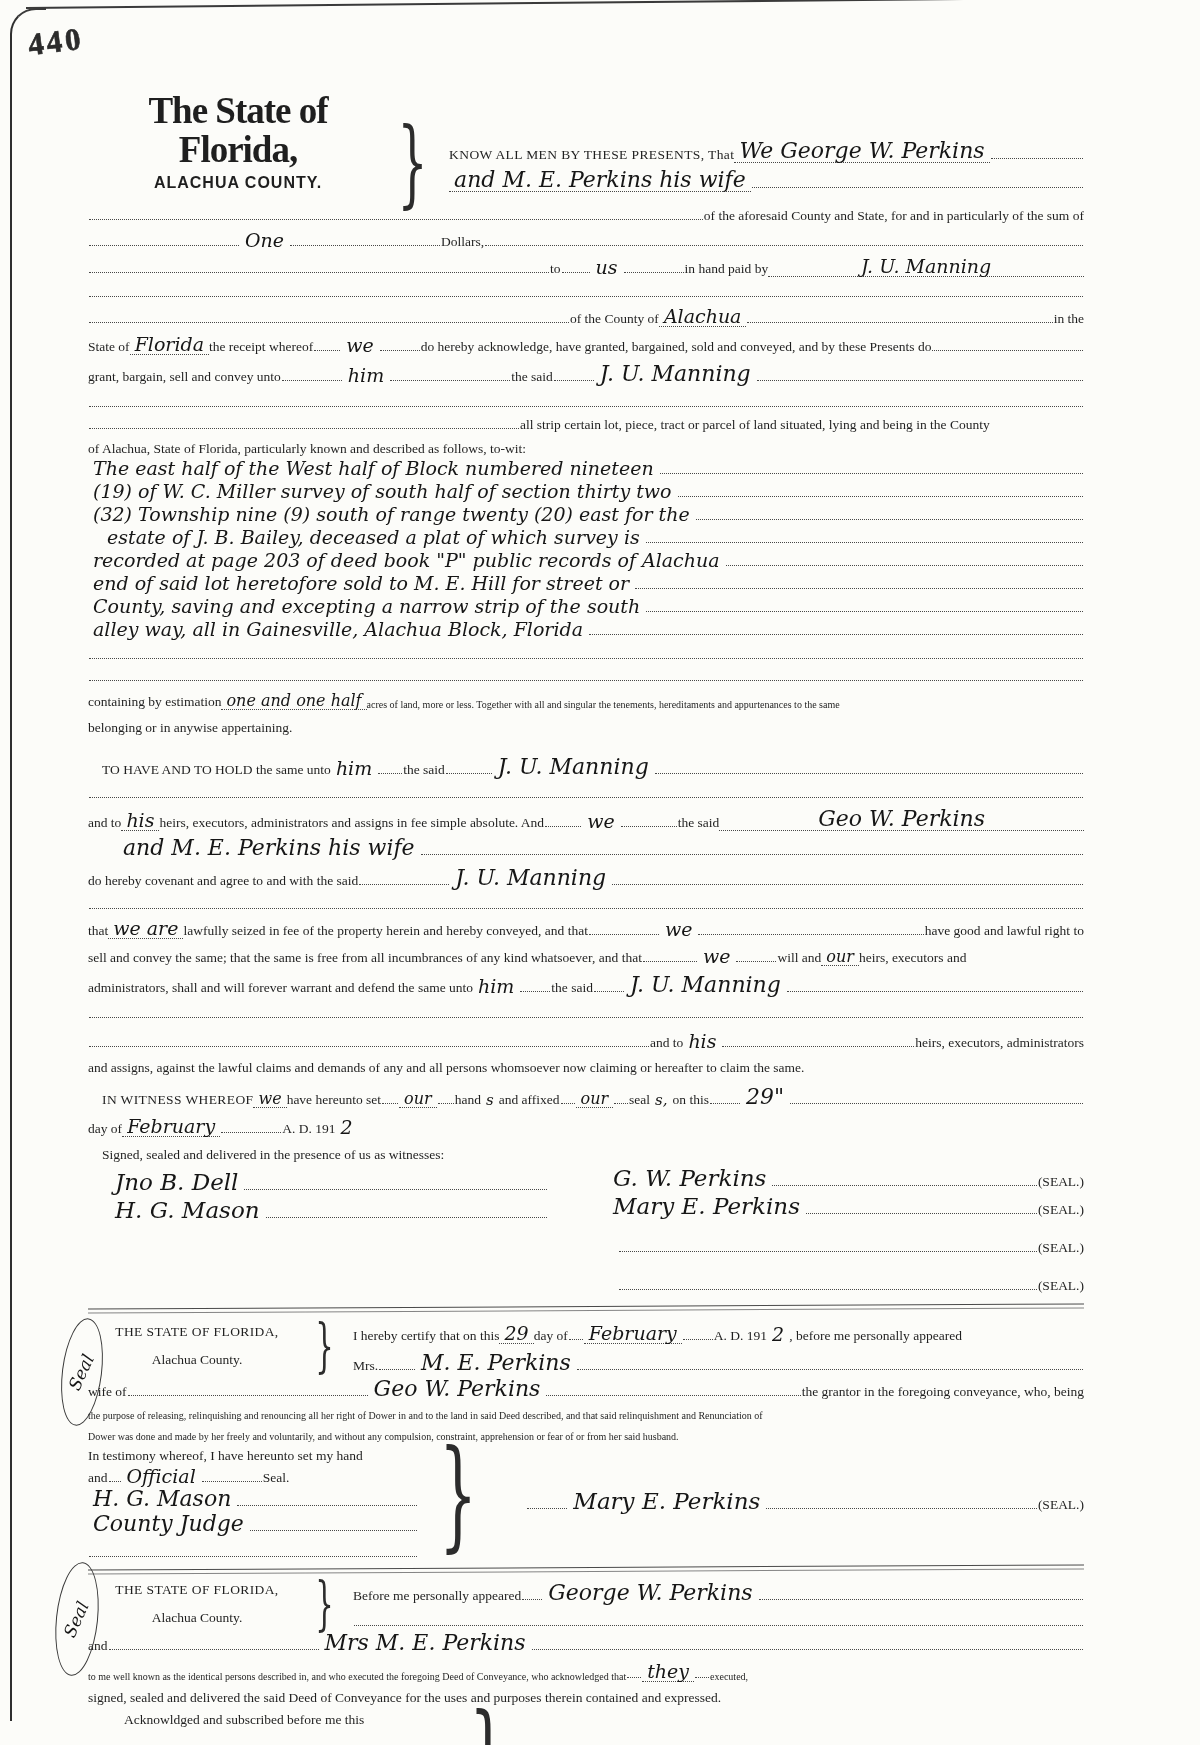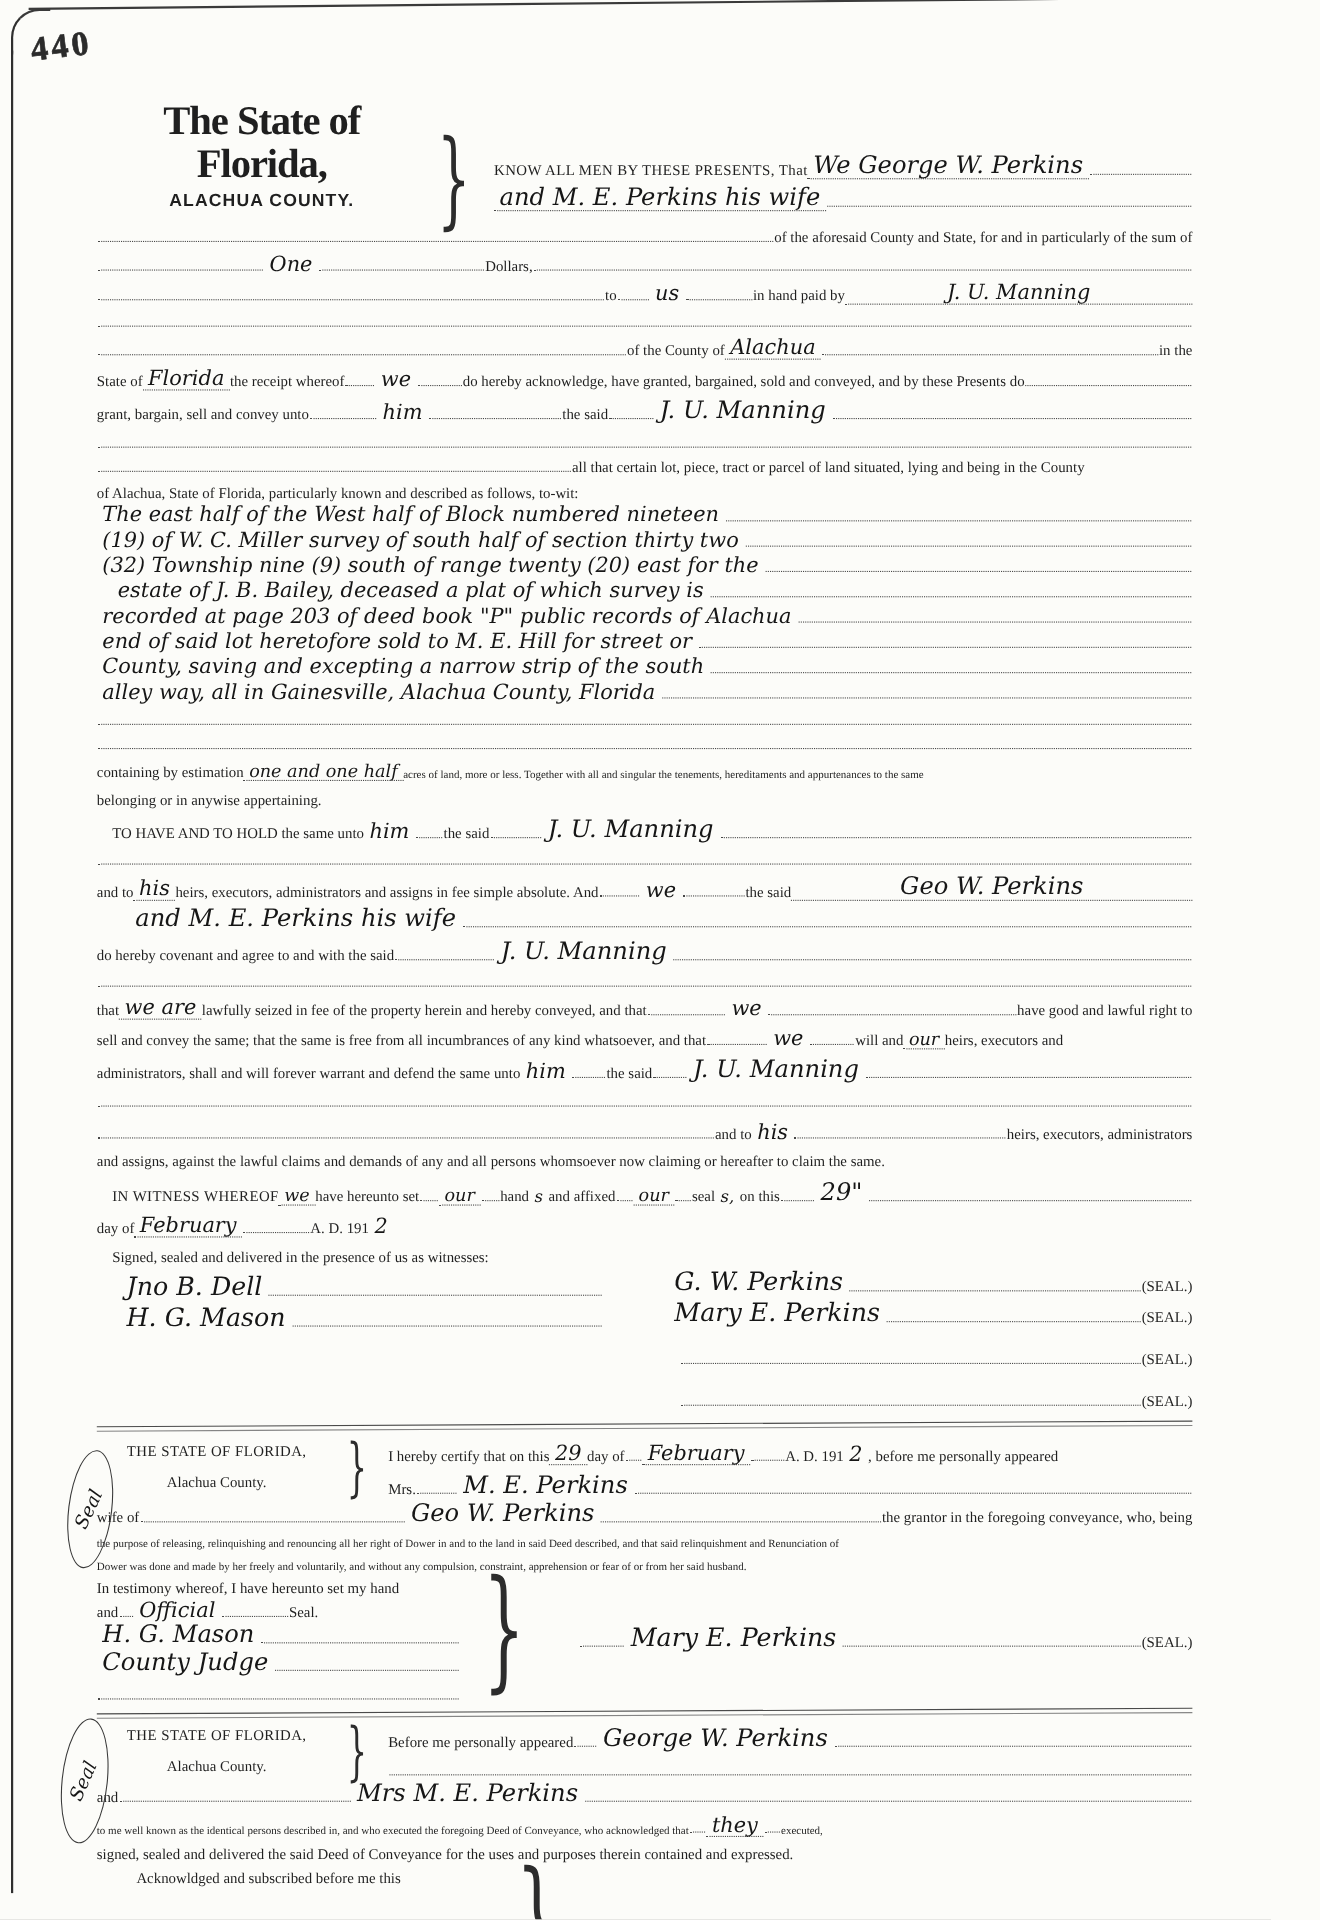--- a/index.html
+++ b/index.html
@@ -113,21 +113,21 @@
       <span class="pt">the said</span>
       <span class="d" style="flex:0 0 40px"></span>
       <span class="hw hwb">J. U. Manning</span>
       <span class="d"></span>
     </div>
     <div class="row" style="margin-top:12px;height:14px">
         <span class="d"></span>
       </div>
     <div class="row" style="margin-top:6px">
       <span class="d" style="flex:0 0 430px"></span>
-      <span class="pt">all that certain lot, piece, tract or parcel of land situated, lying and being in the County</span>
+      <span class="pt">all strip certain lot, piece, tract or parcel of land situated, lying and being in the County</span>
     </div>
     <div class="row" style="margin-top:8px">
       <span class="pt">of Alachua, State of Florida, particularly known and described as follows, to-wit:</span>
     </div>
 
     <div>
       <div class="row" style="margin-top:2px">
         <span class="hw">The east half of the West half of Block numbered nineteen</span>
           <span class="d"></span>
         </div>
@@ -149,40 +149,40 @@
         </div>
       <div class="row" style="margin-top:4px">
         <span class="hw">end of said lot heretofore sold to M. E. Hill for street or</span>
           <span class="d"></span>
         </div>
       <div class="row" style="margin-top:4px">
         <span class="hw">County, saving and excepting a narrow strip of the south</span>
           <span class="d"></span>
         </div>
       <div class="row" style="margin-top:4px">
-        <span class="hw">alley way, all in Gainesville, Alachua County, Florida</span>
+        <span class="hw">alley way, all in Gainesville, Alachua Block, Florida</span>
           <span class="d"></span>
         </div>
       <div class="row" style="margin-top:14px;height:10px">
           <span class="d"></span>
         </div>
       <div class="row" style="margin-top:12px;height:10px">
           <span class="d"></span>
         </div>
     </div>
 
     <div class="row" style="margin-top:8px">
       <span class="pt">containing by estimation</span>
       <span class="hw u" style="font-size:16px">one and one half</span>
       <span class="pt sm">acres of land, more or less.  Together with all and singular the tenements, hereditaments and appurtenances to the same</span>
     </div>
     <div class="row" style="margin-top:10px">
       <span class="pt">belonging or in anywise appertaining.</span>
     </div>
-    <div class="row" style="margin-top:8px">
+    <div class="row" style="margin-top:20px">
       <span class="pt" style="margin-left:14px">TO HAVE AND TO HOLD the same unto</span>
       <span class="hw">him</span>
       <span class="d" style="flex:0 0 24px"></span>
       <span class="pt">the said</span>
       <span class="d" style="flex:0 0 46px"></span>
       <span class="hw hwb">J. U. Manning</span>
       <span class="d"></span>
     </div>
     <div class="row" style="margin-top:12px;height:12px">
         <span class="d"></span>

